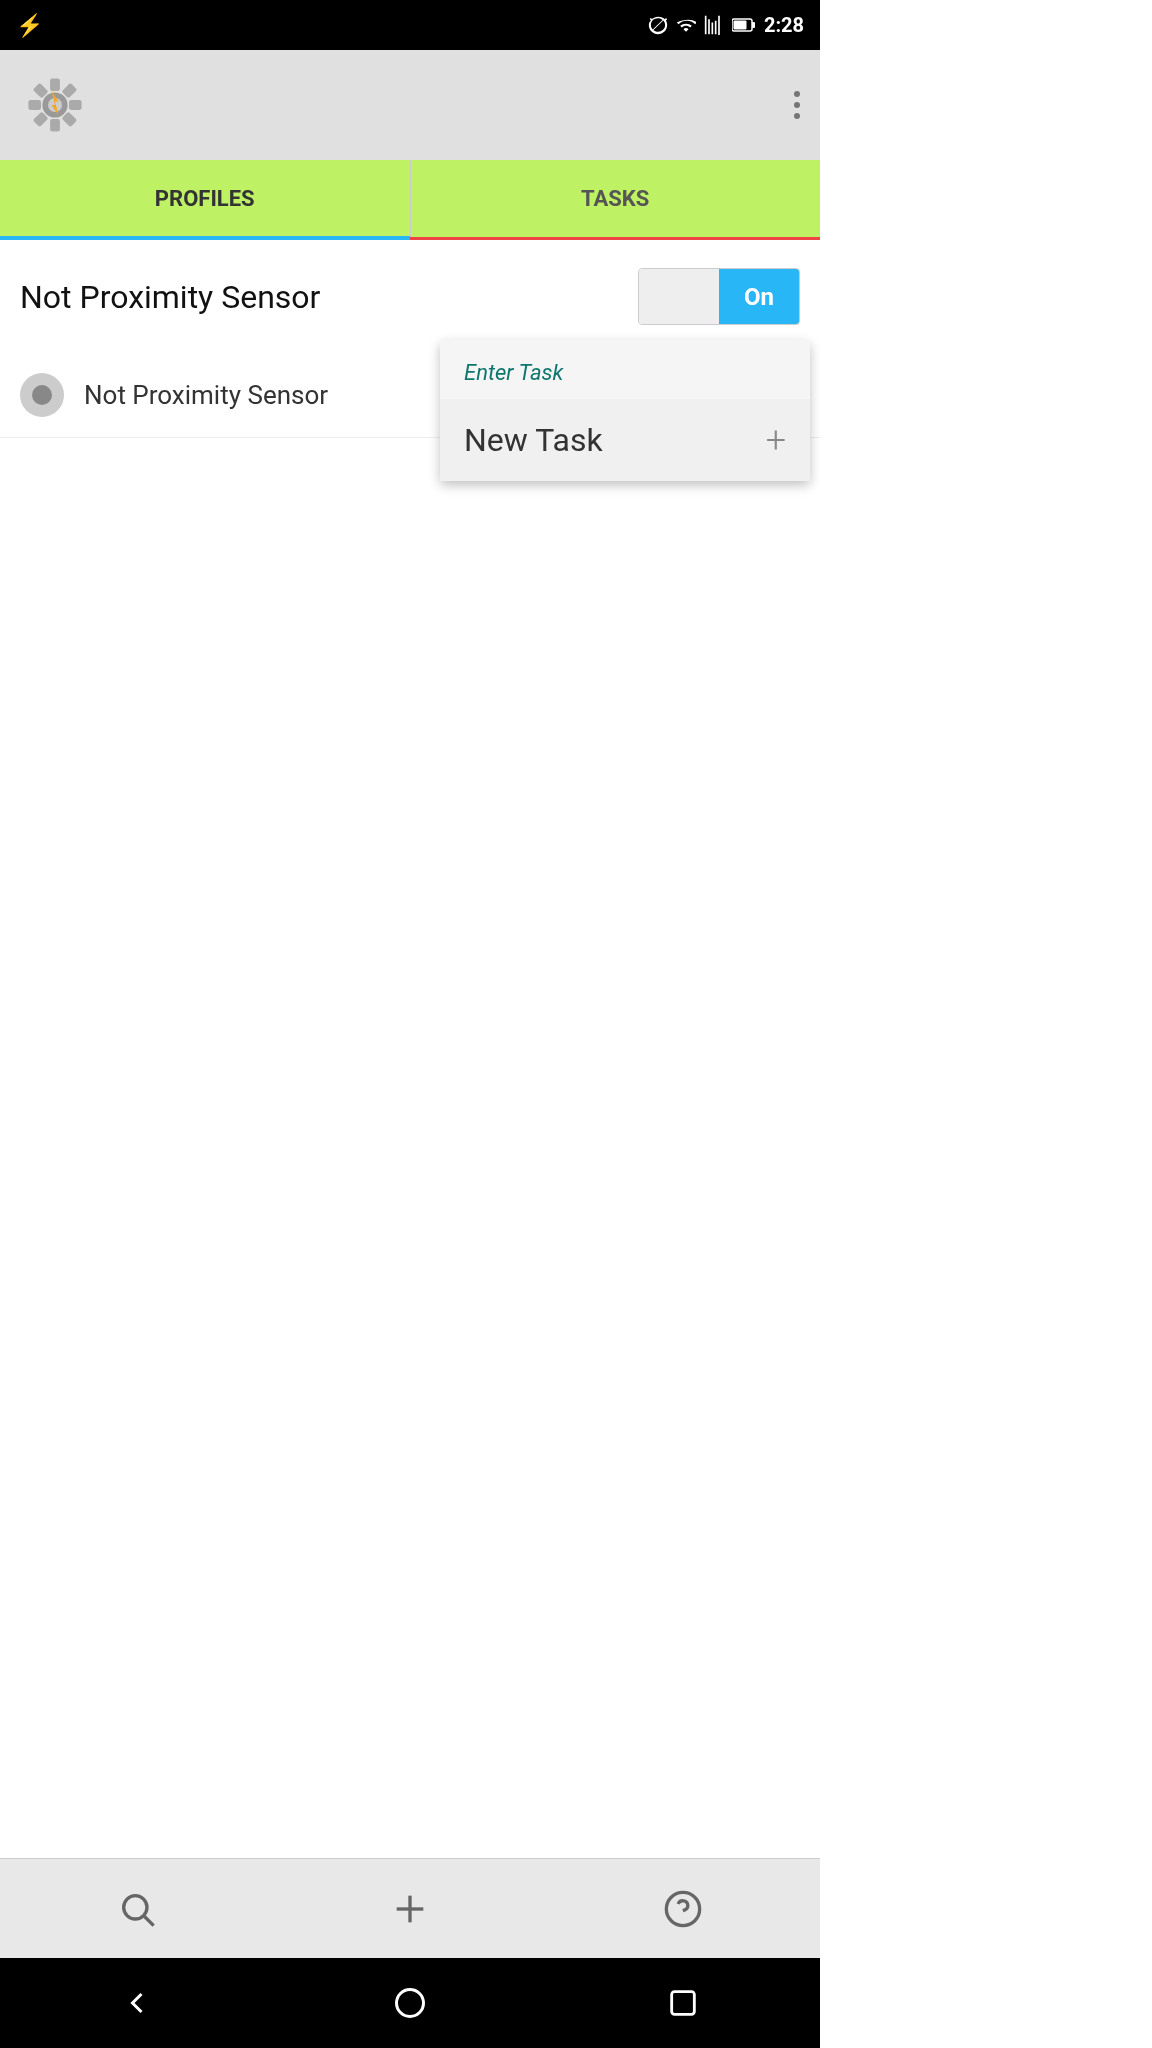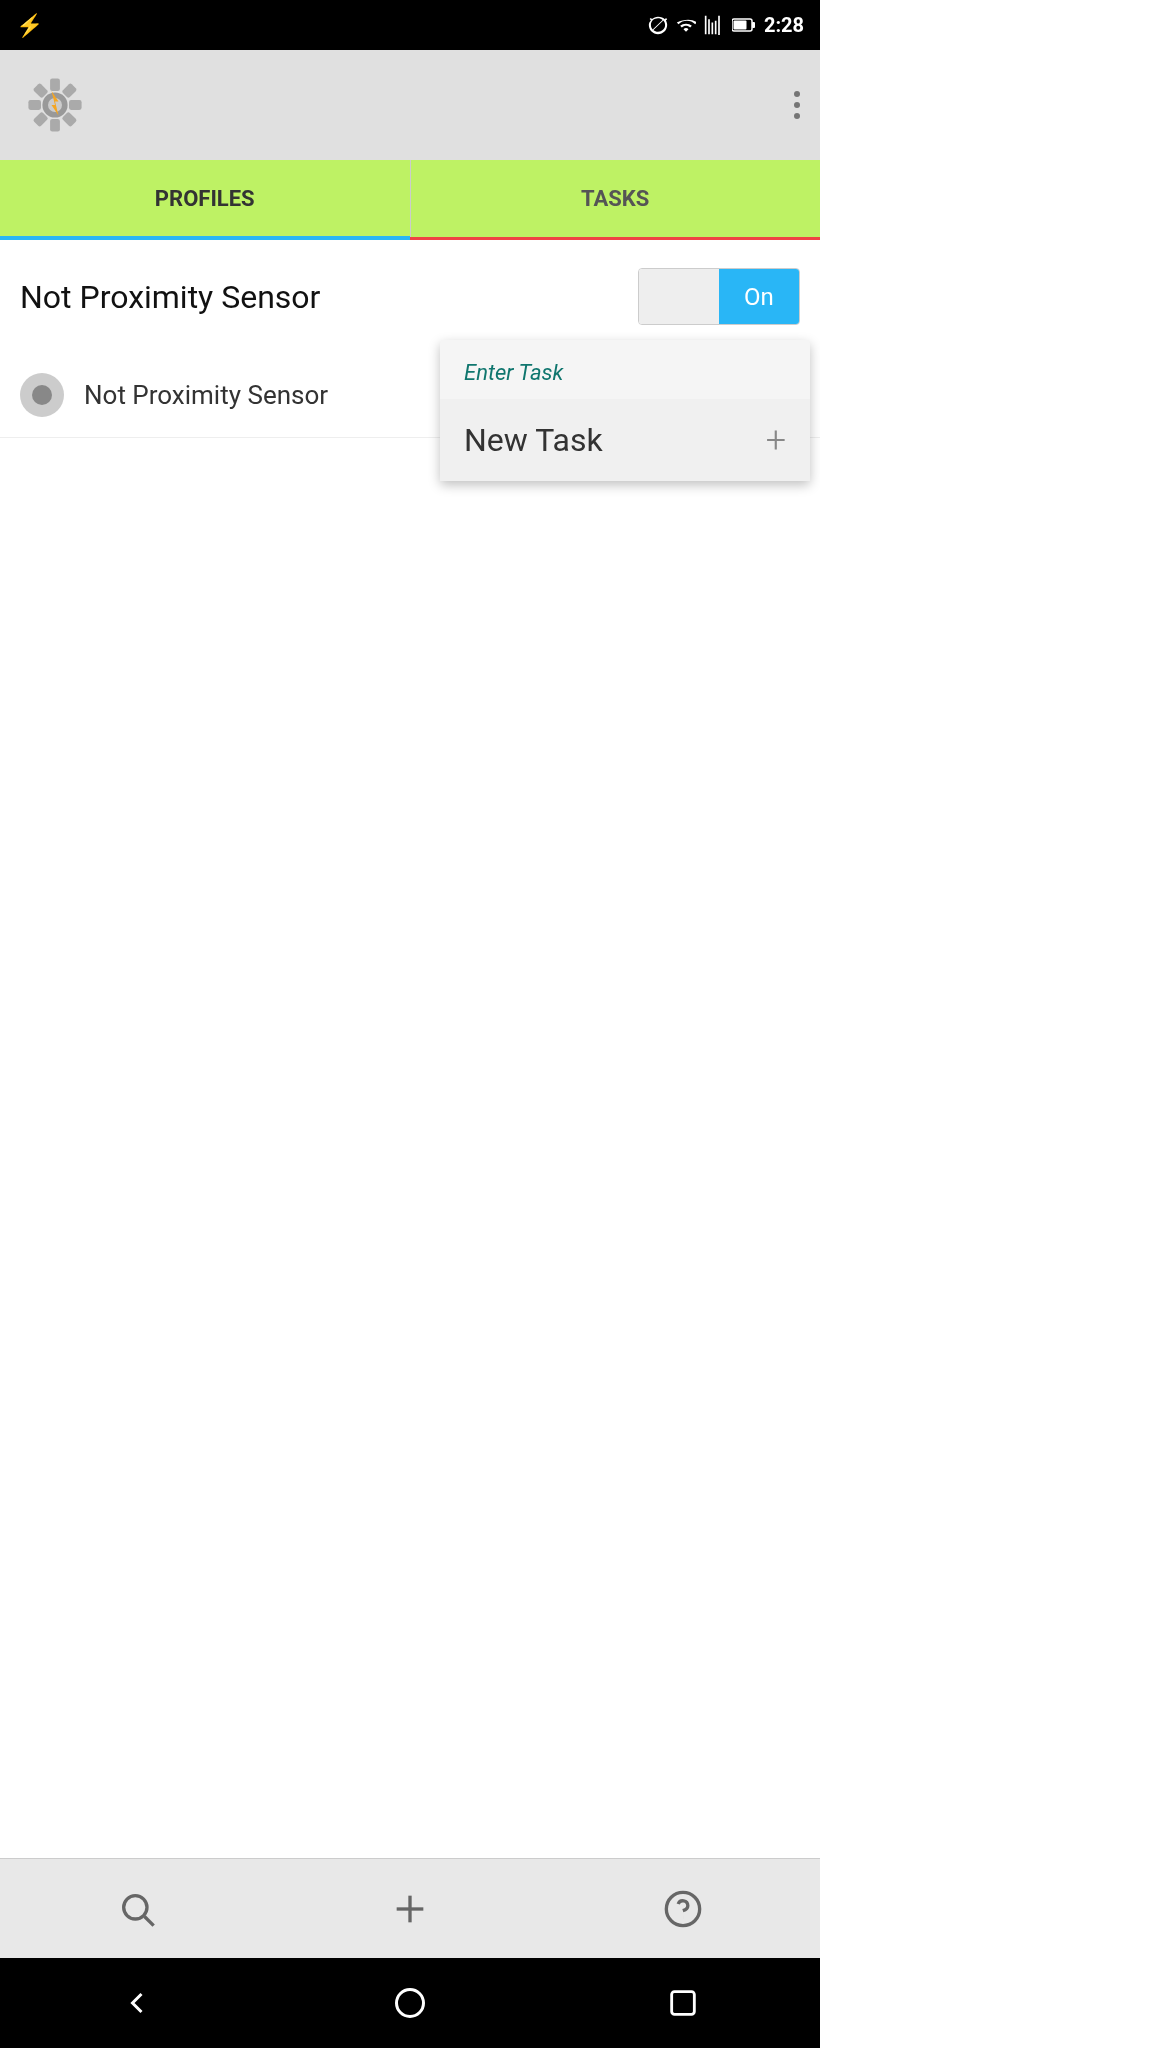--- a/index.html
+++ b/index.html
@@ -163,21 +163,21 @@
 
     .toggle-on {
       width: 80px;
       height: 55px;
       background: #29b6f6;
       display: flex;
       align-items: center;
       justify-content: center;
       color: white;
       font-size: 24px;
-      font-weight: normal;
+      font-weight: bold;
       cursor: pointer;
     }
 
     
     .profile-item {
       display: flex;
       align-items: center;
       padding: 20px 20px;
       background: #ffffff;
       border-bottom: 1px solid #eeeeee;

